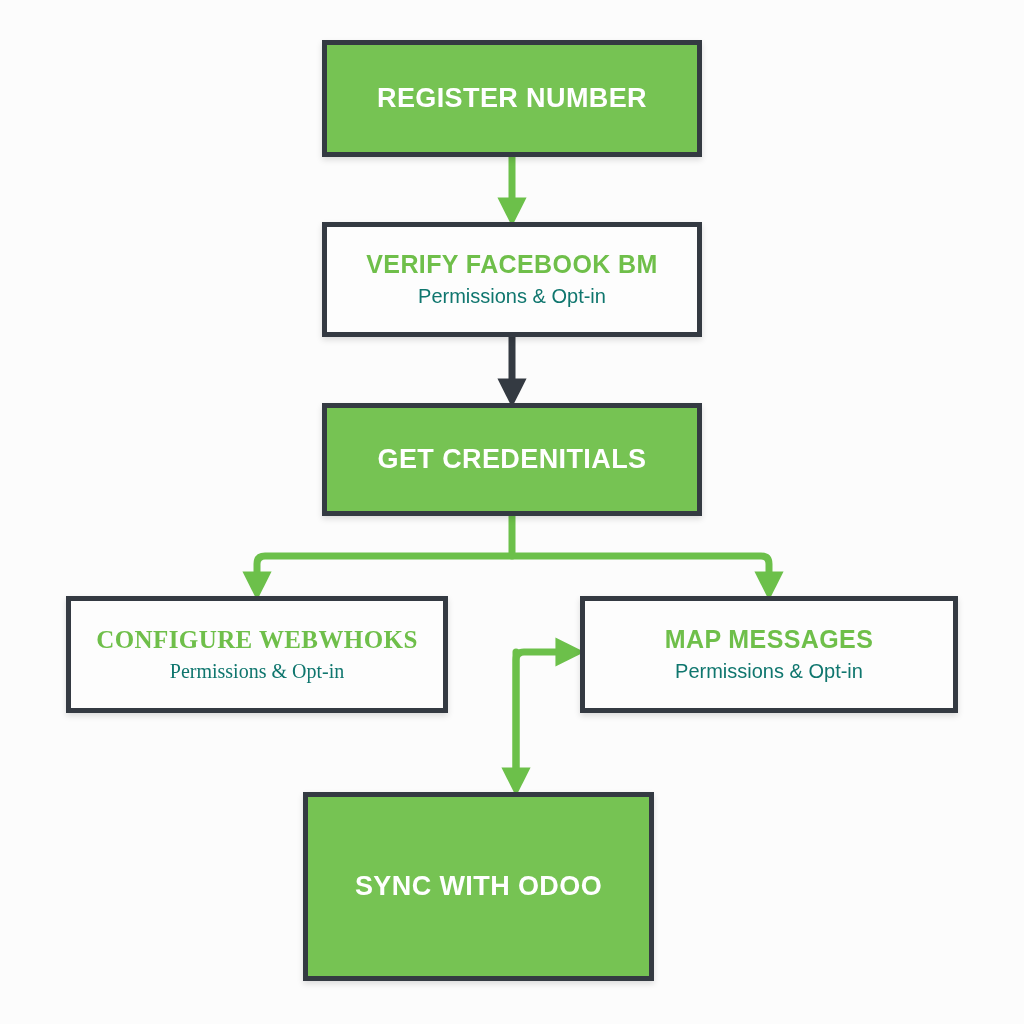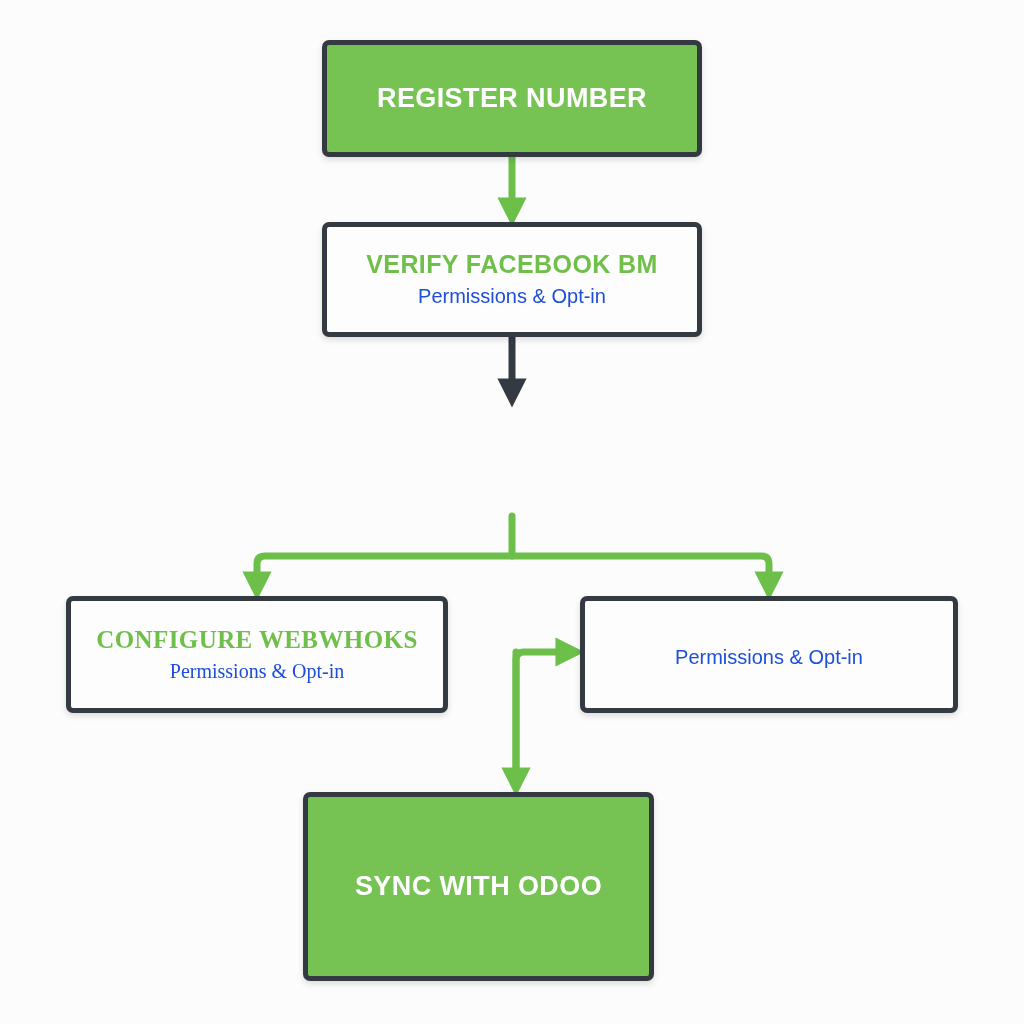--- a/index.html
+++ b/index.html
@@ -20,21 +20,21 @@
     left: 0;
     top: 0;
     width: 1024px;
     height: 1024px;
     pointer-events: none;
   }
   .node {
     position: absolute;
     box-sizing: border-box;
     border: 5px solid #343a42;
-    border-radius: 7px;
+    border-radius: 0;
     display: flex;
     flex-direction: column;
     align-items: center;
     justify-content: center;
     text-align: center;
     box-shadow: 0 3px 6px rgba(0,0,0,0.13);
     z-index: 2;
   }
   .node.filled {
     background: #76c353;
@@ -49,21 +49,21 @@
   }
   .node.filled .title {
     color: #ffffff;
     font-size: 27px;
   }
   .node.plain .title {
     color: #6fbf4a;
     font-size: 25px;
   }
   .node .subtitle {
-    color: #1d4ed8;
+    color: #0f766e;
     font-size: 20px;
     font-weight: normal;
     margin-top: 6px;
     line-height: 1.15;
     text-align: right;
   }
   .node .subtitle:empty { display: none; }
 
   
   #node-register   { left: 322px; top: 40px;  width: 380px; height: 117px; }
@@ -103,27 +103,32 @@
   <div class="node filled" id="node-register">
     <div class="title">REGISTER NUMBER</div>
 
   </div>
 
   <div class="node plain" id="node-verify">
     <div class="title">VERIFY FACEBOOK BM</div>
     <div class="subtitle">Permissions &amp; Opt-in</div>
   </div>
 
+  <div class="node filled" id="node-credentials">
+    <div class="title">GET CREDENITIALS</div>
+
+  </div>
 
   <div class="node plain" id="node-webhooks">
     <div class="title">CONFIGURE WEBWHOKS</div>
     <div class="subtitle">Permissions &amp; Opt-in</div>
   </div>
 
   <div class="node plain" id="node-map">
+    <div class="title">MAP MESSAGES</div>
     <div class="subtitle">Permissions &amp; Opt-in</div>
   </div>
 
   <div class="node filled" id="node-sync">
     <div class="title">SYNC WITH ODOO</div>
 
   </div>
 
 </div>
 

